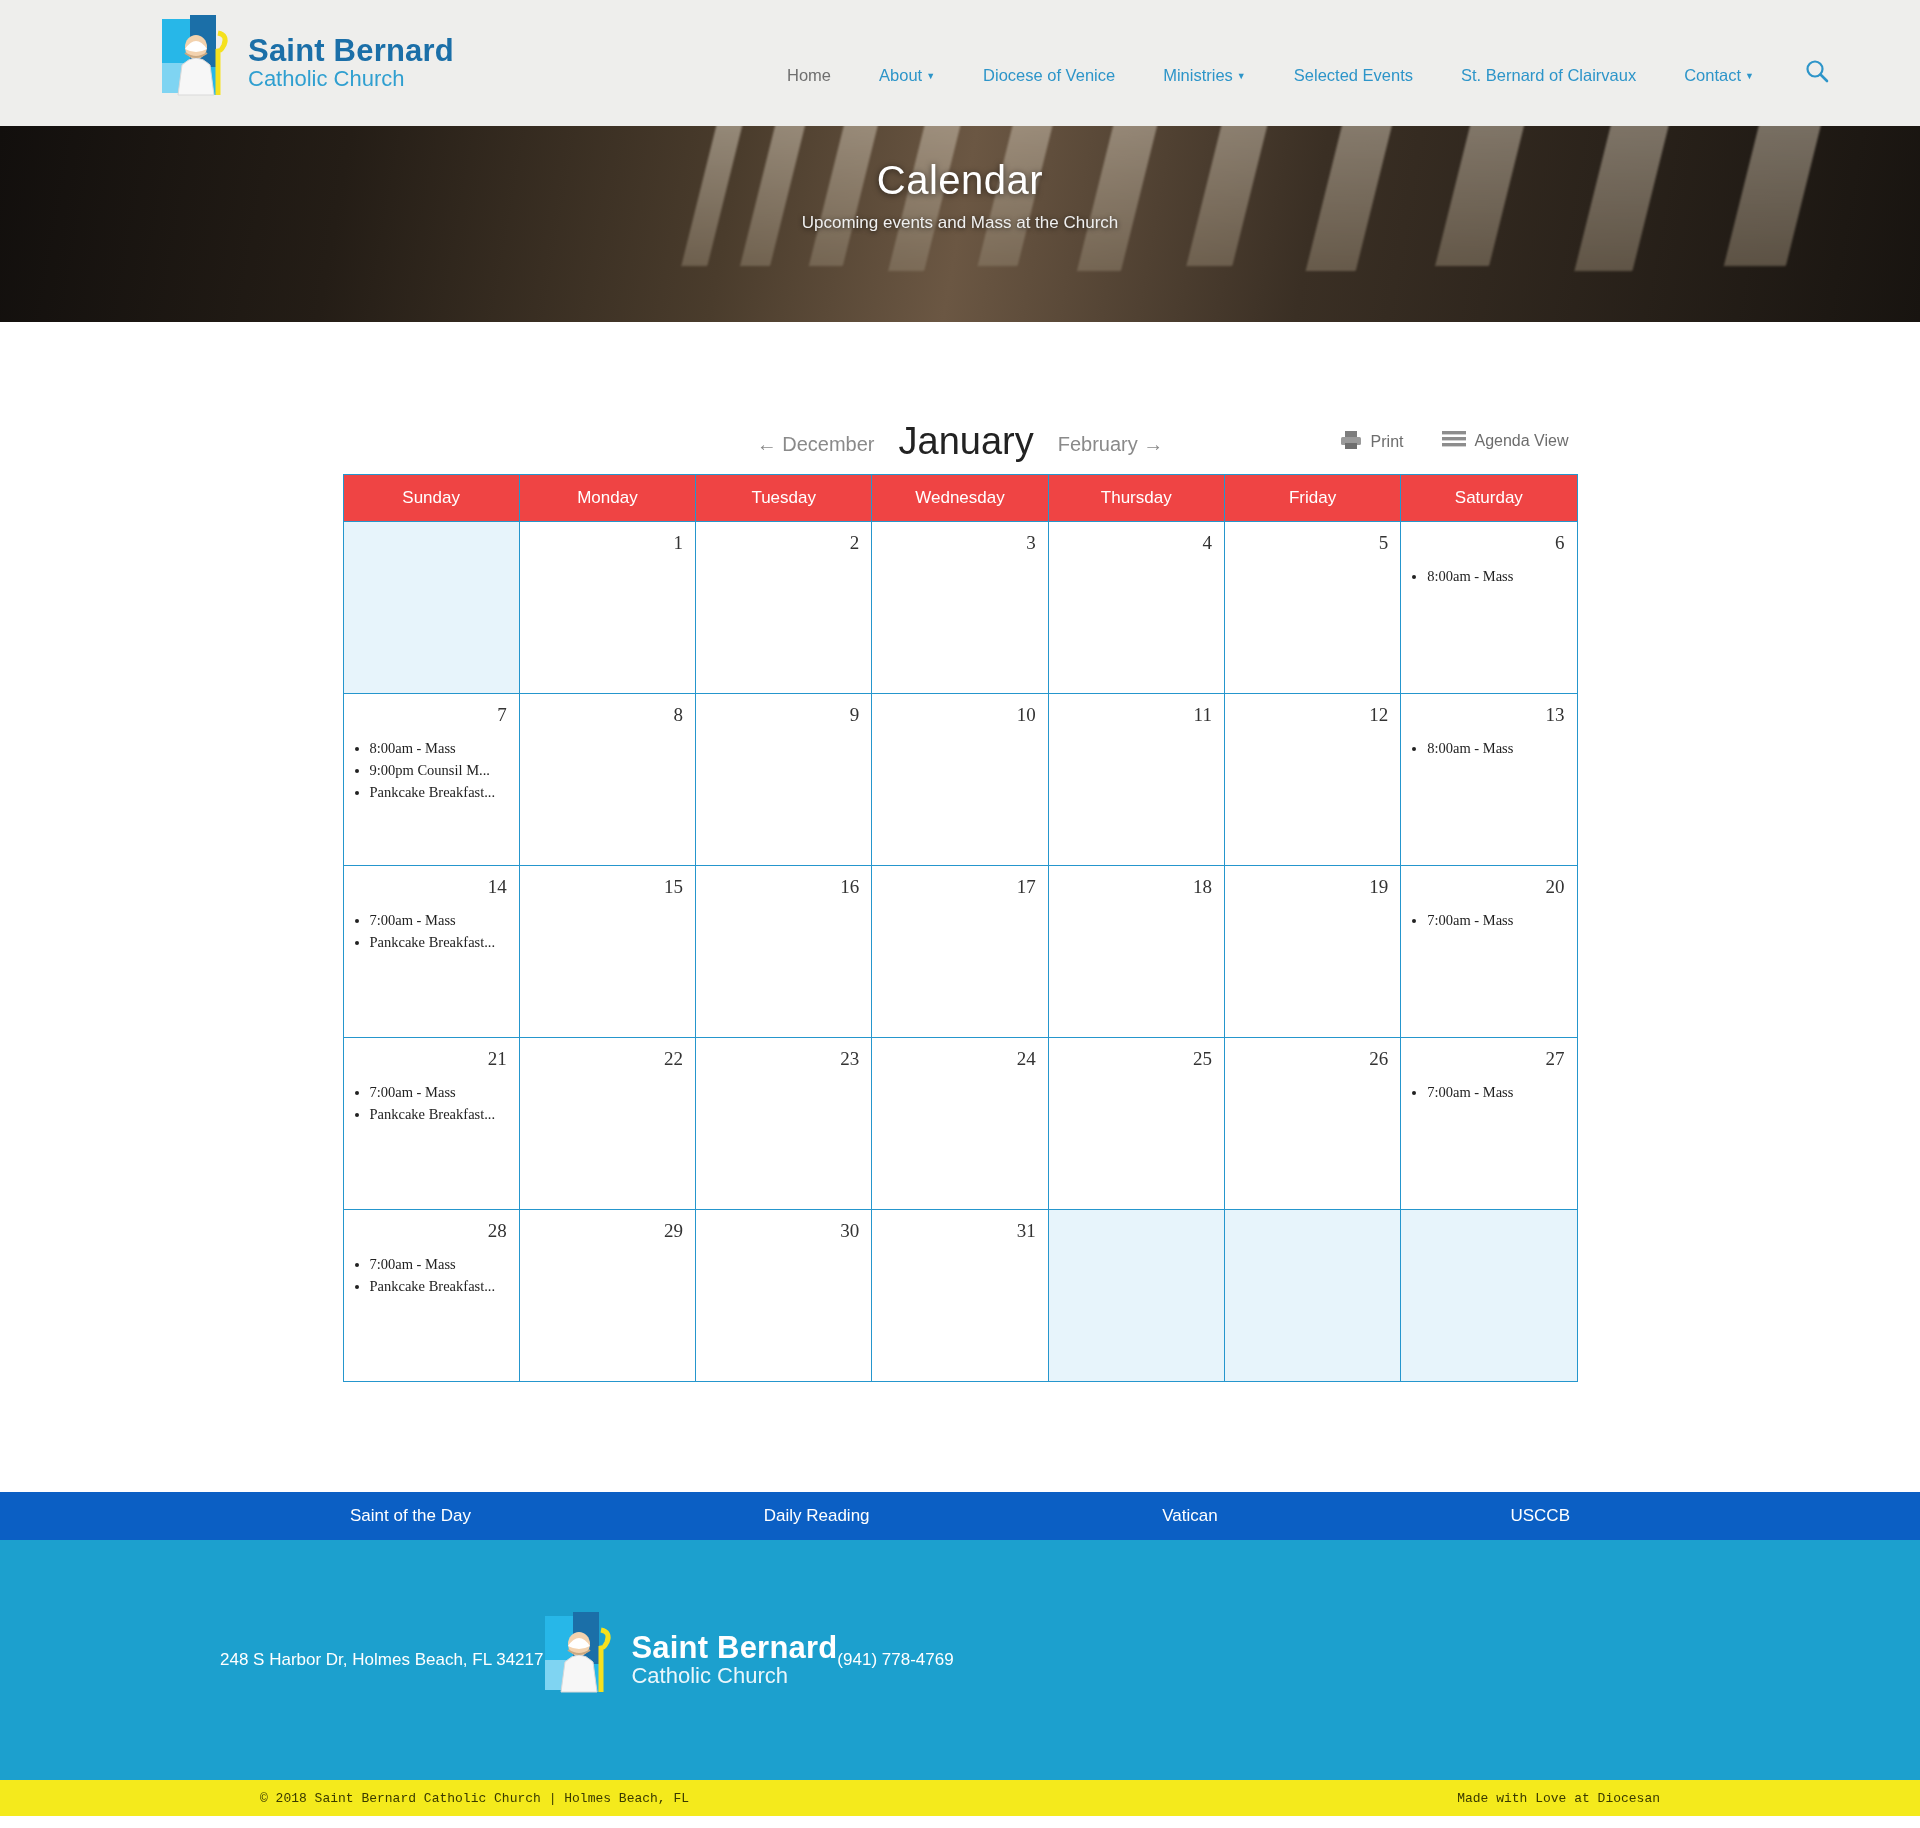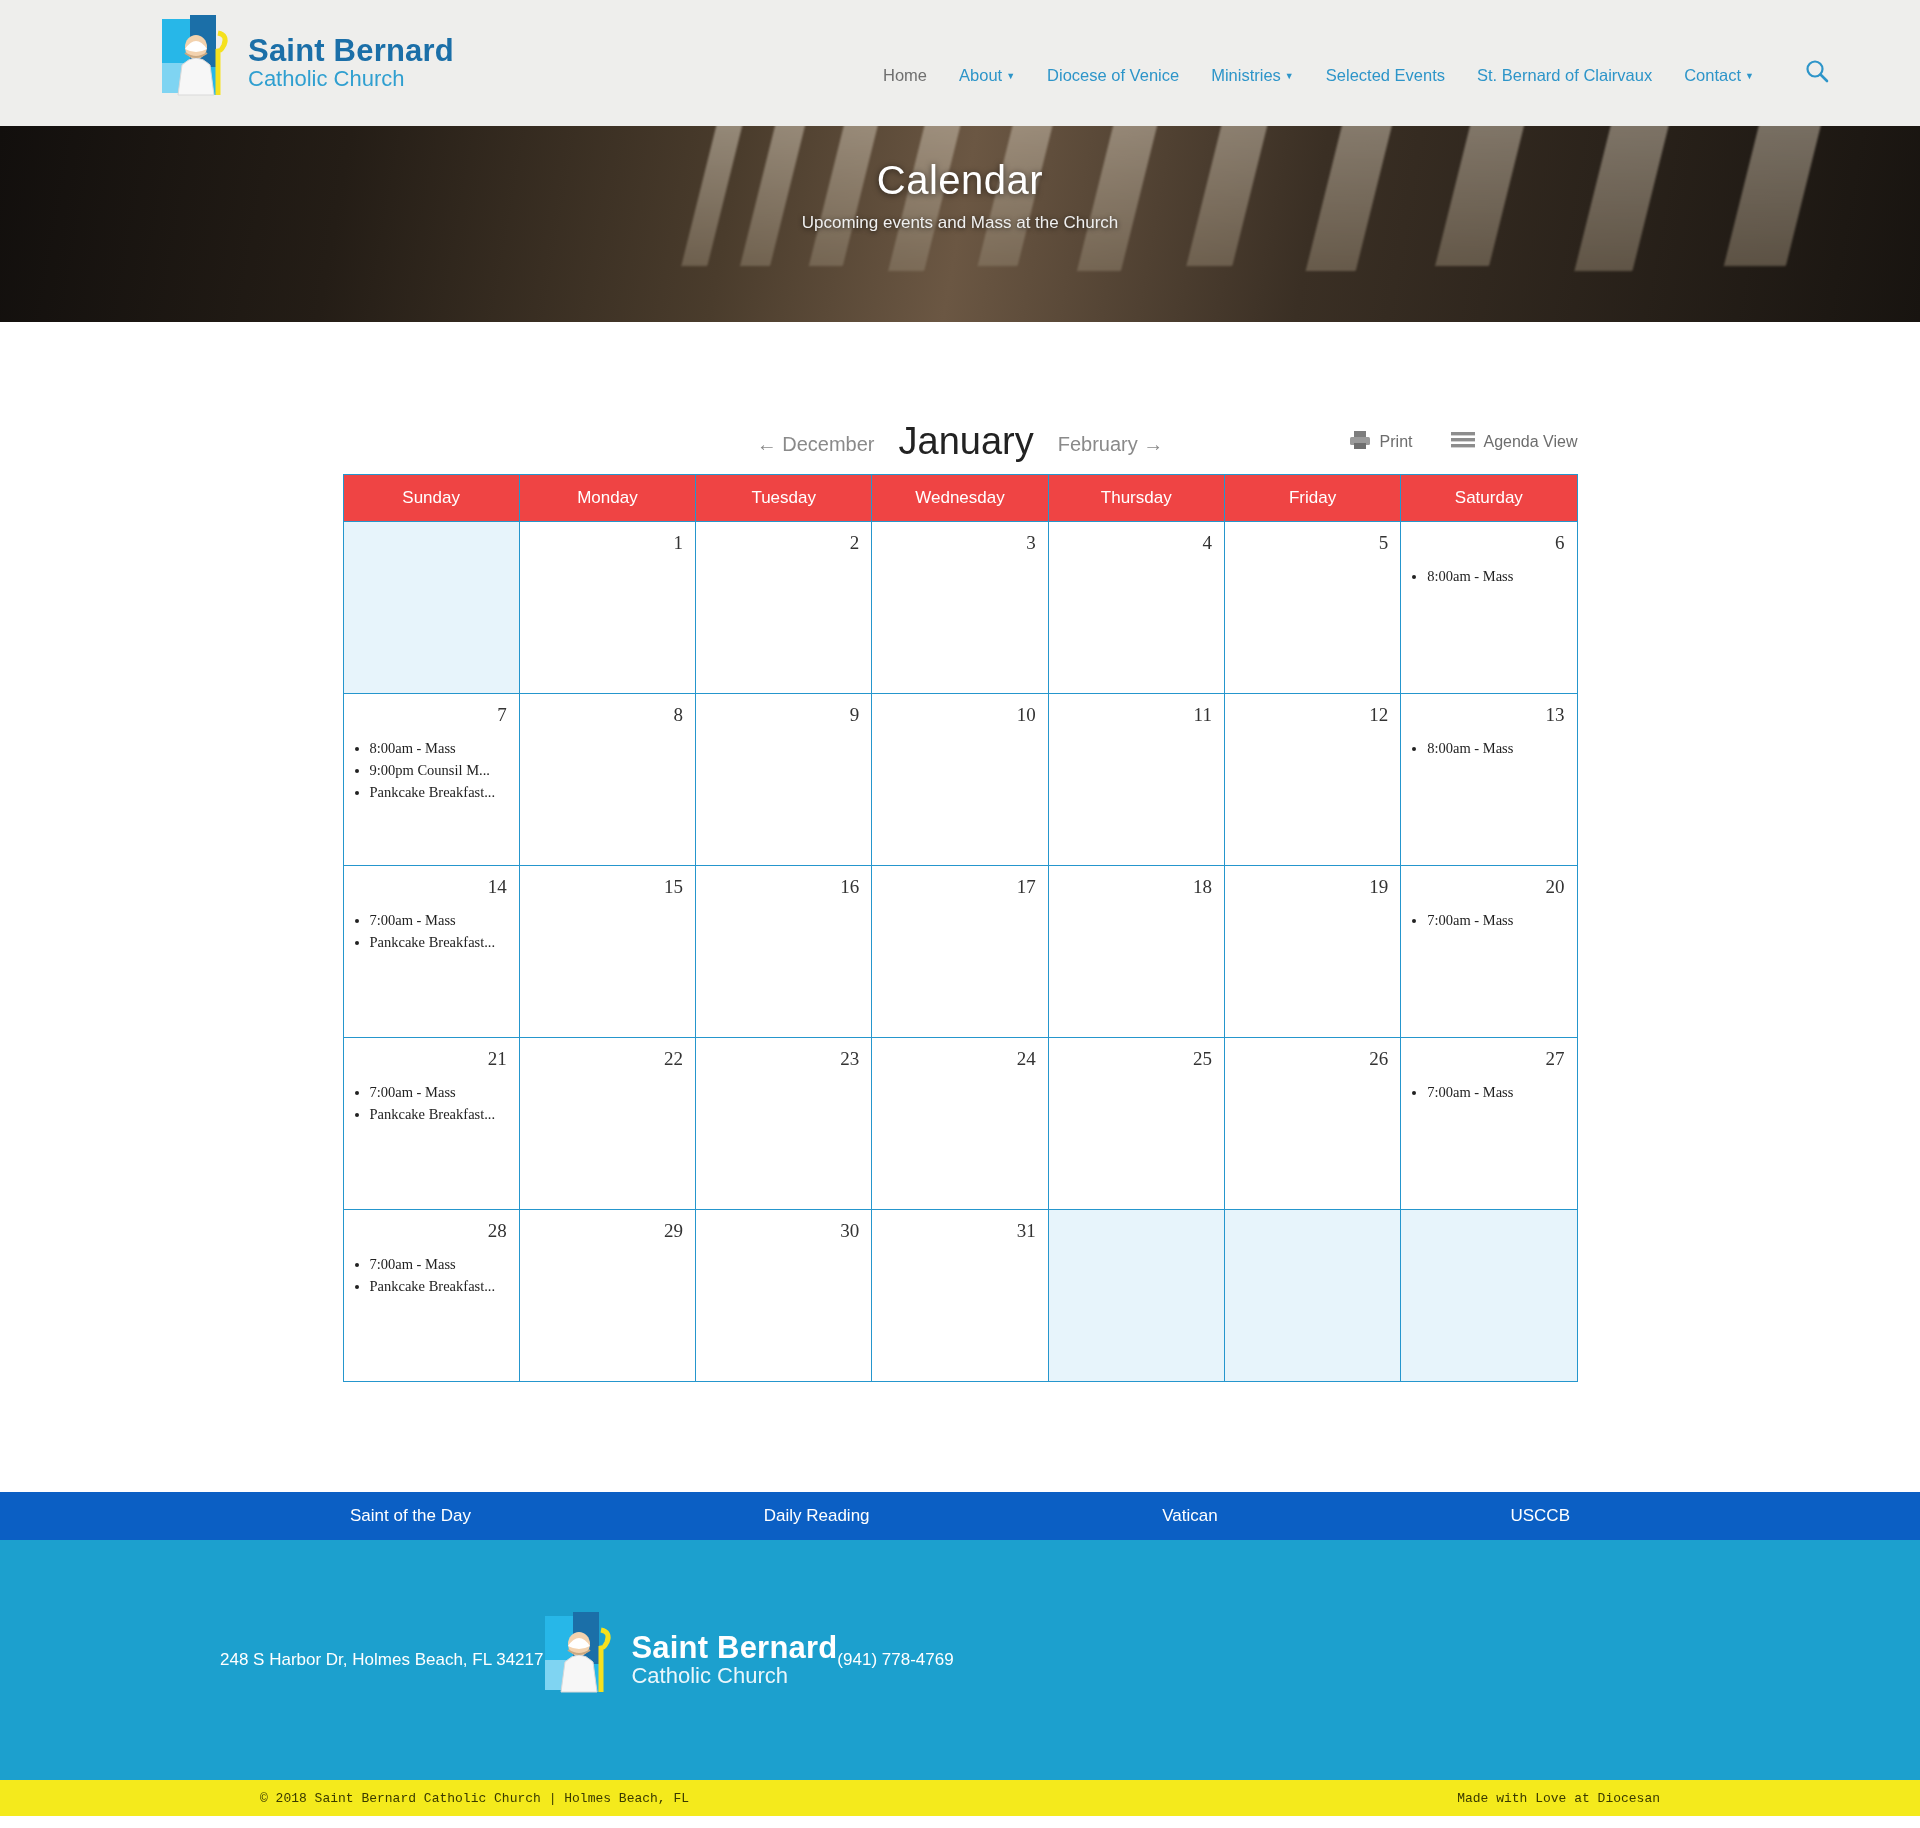--- a/index.html
+++ b/index.html
@@ -22,21 +22,21 @@
   .logo-wrap { display: flex; align-items: center; gap: 10px; }
   .logo-mark { width: 78px; height: 100px; position: relative; }
   .logo-text-1 {
     font-size: 31px; font-weight: bold; color: #1b6fa8; line-height: 1.05;
     letter-spacing: .2px;
   }
   .logo-text-2 { font-size: 22px; color: #2f9fd0; line-height: 1.1; }
 
   .main-nav {
     position: absolute; right: 150px; top: 66px;
-    display: flex; align-items: center; gap: 0px;
+    display: flex; align-items: center; gap: 16px;
   }
   .nav-item {
     color: #2d95c9; font-size: 16.5px; padding: 0 16px;
     white-space: nowrap; cursor: pointer;
   }
   .nav-item.active { color: #6f6f6f; }
   .caret { font-size: 9px; margin-left: 4px; position: relative; top: -2px; }
   .search-icon-btn {
     position: absolute; right: 90px; top: 58px; cursor: pointer;
   }
@@ -72,22 +72,22 @@
   }
   .nav-month {
     color: #8a8a8a; font-size: 20px; cursor: pointer; padding-bottom: 4px;
   }
   .nav-month .arrow { color: #8a8a8a; }
   .cur-month {
     font-size: 38px; color: #222; margin: 0 24px; font-weight: 400;
     line-height: 1;
   }
   .cal-tools {
-    position: absolute; right: 0; bottom: 6px; display: flex; gap: 38px;
-    align-items: center;
+    position: absolute; right: 9px; bottom: 6px; display: flex; gap: 38px;
+    align-items: flex-start;
   }
   .tool { display: flex; align-items: center; gap: 9px; cursor: pointer; }
   .tool-label { color: #6d6d6d; font-size: 16px; }
 
   table.cal { width: 100%; border-collapse: collapse; table-layout: fixed; }
   table.cal th {
     background: #ef4444; color: #fff; font-weight: 400; font-size: 17px;
     padding: 13px 0; border: 1px solid #2596cd;
   }
   table.cal td {

